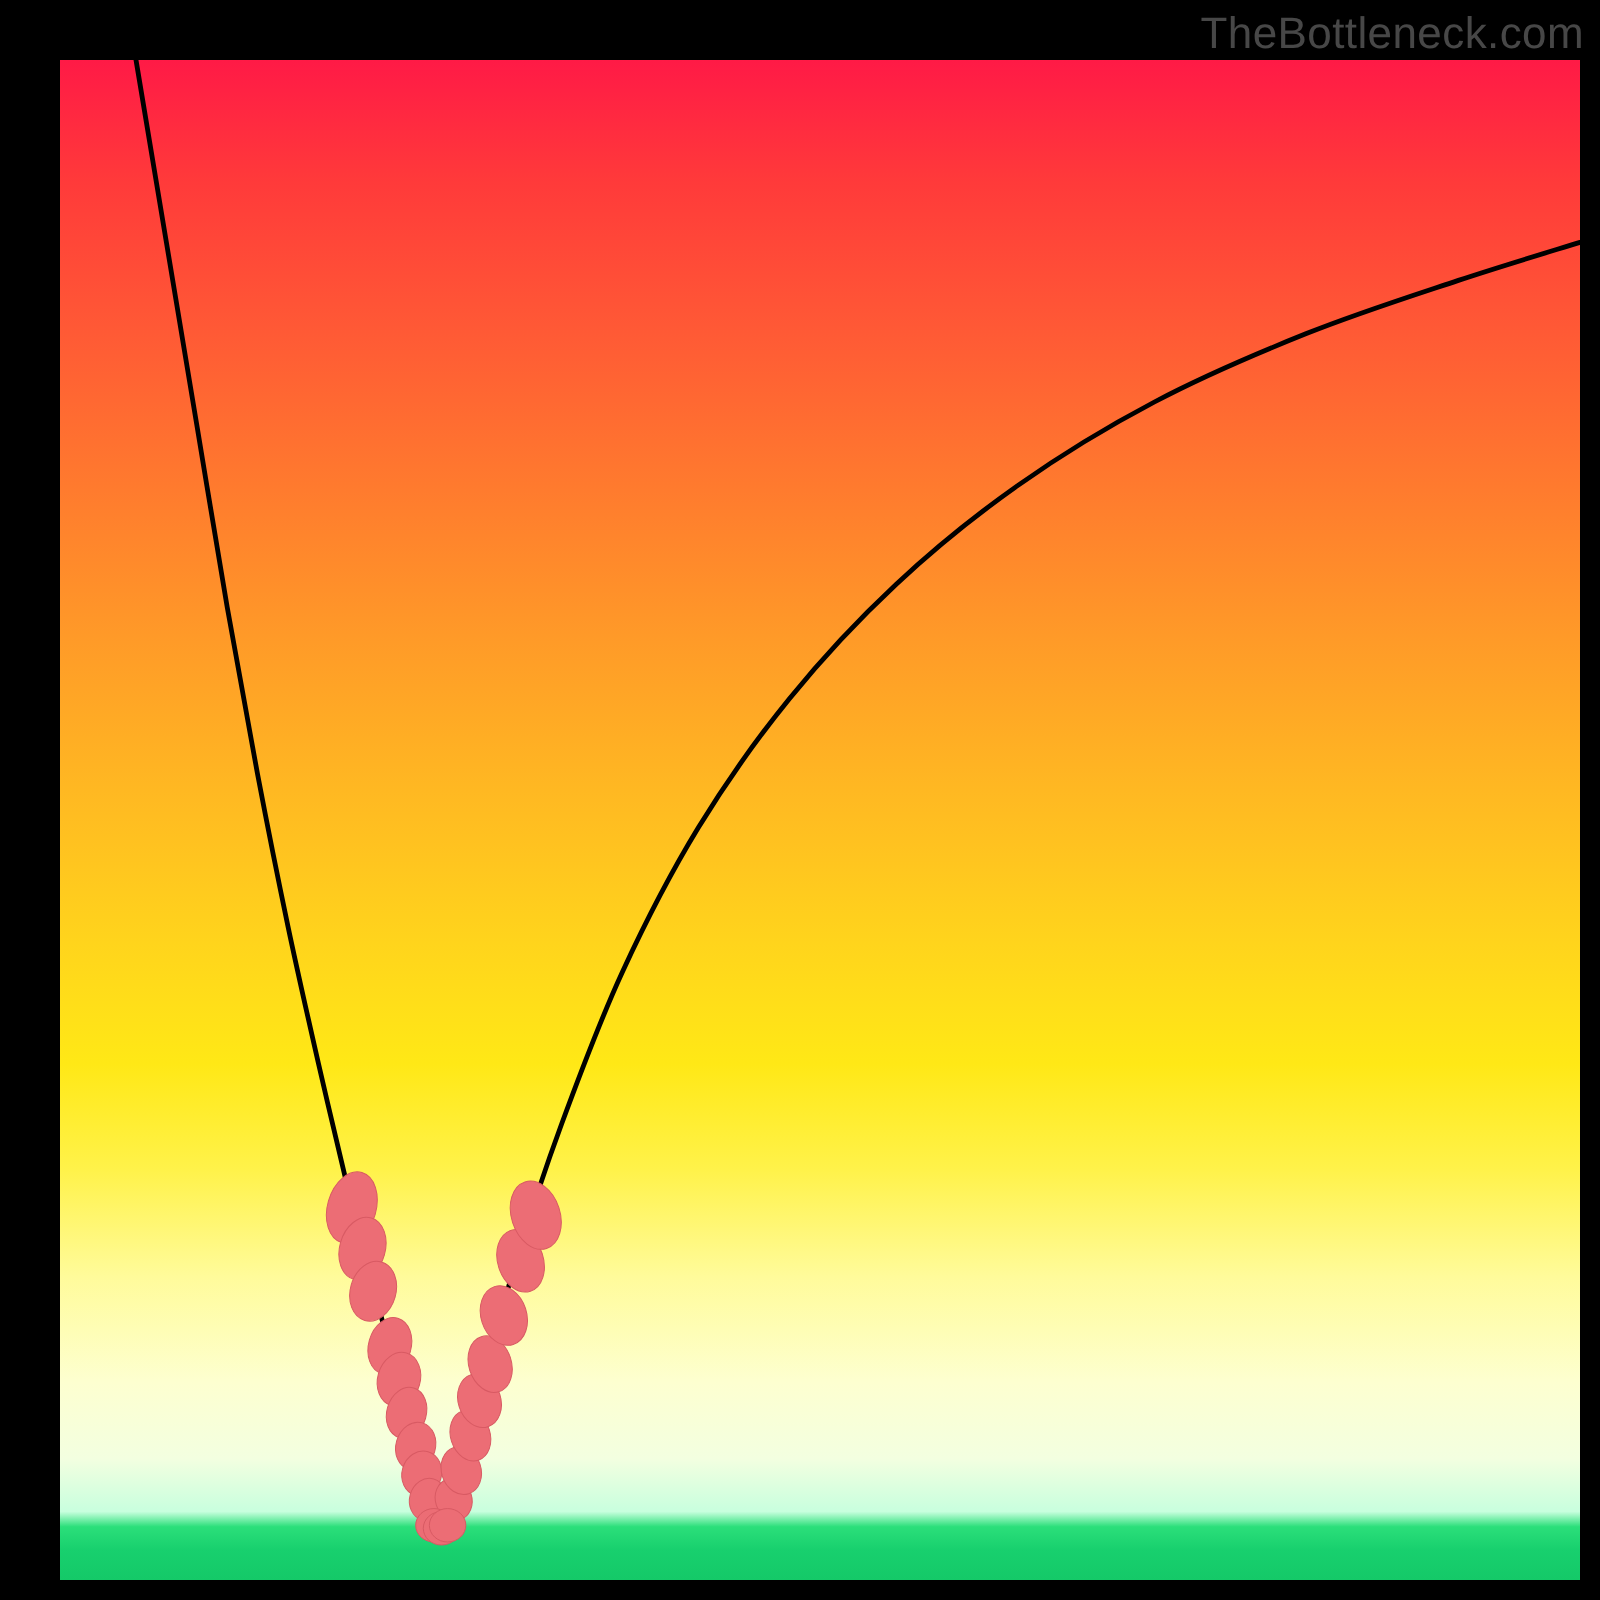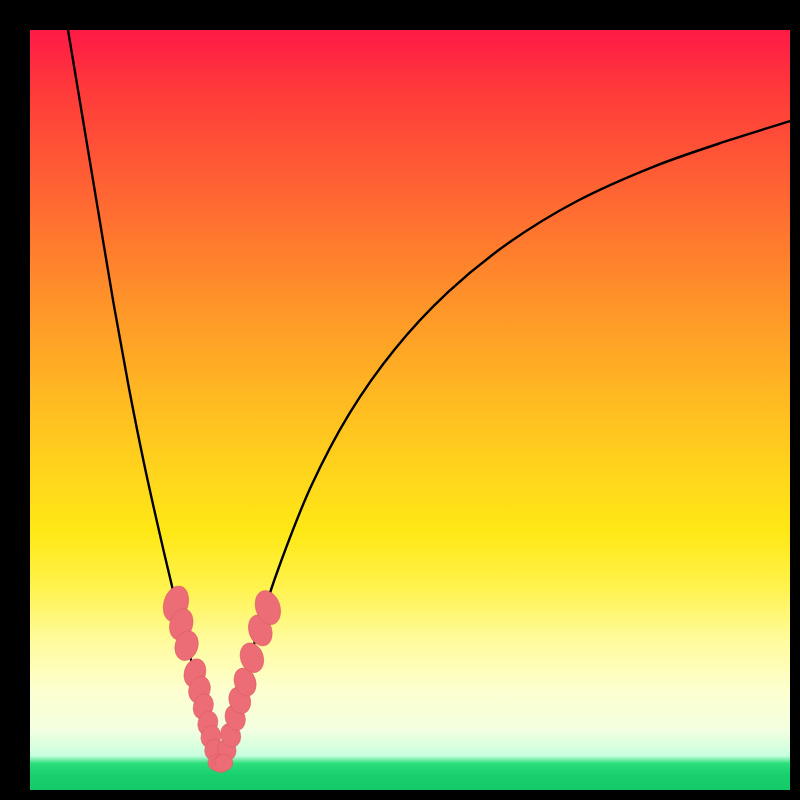--- a/index.html
+++ b/index.html
@@ -59,20 +59,21 @@
     inset: 0;
     width: 100%;
     height: 100%;
     overflow: visible;
   }
 </style>
 </head>
 <body>
 
 <div class="stage">
+  <div class="watermark">TheBottleneck.com</div>
 
   <div class="plot-area">
     <svg class="curve" viewBox="0 0 760 760" preserveAspectRatio="none">
       <path id="left-path" fill="none" stroke-width="2.4" stroke-linecap="round" d="M 38 0 C 40.53333333333333 15.200000000000008, 48.13333333333334 60.800000000000054, 53.2 91.20000000000005 C 58.266666666666666 121.60000000000004, 63.33333333333333 152, 68.39999999999999 182.39999999999998 C 73.46666666666665 212.79999999999995, 78.53333333333333 244.46666666666664, 83.6 273.59999999999997 C 88.66666666666666 302.7333333333333, 93.73333333333333 330.59999999999997, 98.8 357.2 C 103.86666666666666 383.8, 108.93333333333334 409.1333333333333, 114 433.2 C 119.06666666666666 457.26666666666665, 124.13333333333335 479.4333333333333, 129.20000000000002 501.59999999999997 C 134.26666666666668 523.7666666666667, 140.60000000000002 550.3666666666667, 144.4 566.2 C 148.2 582.0333333333334, 149.46666666666667 586.8466666666667, 152 596.6 C 154.53333333333333 606.3533333333334, 157.06666666666666 615.4733333333334, 159.6 624.72 C 162.13333333333333 633.9666666666667, 164.66666666666666 643.2133333333334, 167.2 652.08 C 169.73333333333332 660.9466666666667, 172.26666666666668 669.56, 174.8 677.92 C 177.33333333333334 686.28, 180.12 692.9933333333333, 182.4 702.24 C 184.68 711.4866666666667, 187.46666666666667 728.2066666666667, 188.48 733.4" stroke="#000000"></path>
       <path id="right-path" fill="none" stroke-width="2.4" stroke-linecap="round" d="M 193.04 733.4 C 194.43333333333334 728.3333333333333, 198.10666666666668 715.6666666666666, 201.4 703 C 204.69333333333333 690.3333333333334, 208.36666666666667 674.5, 212.8 657.4 C 217.23333333333335 640.3, 221.66666666666666 621.3, 228 600.4 C 234.33333333333334 579.5, 241.93333333333334 556.0666666666666, 250.8 532 C 259.6666666666667 507.93333333333334, 269.8 480.7, 281.2 456 C 292.59999999999997 431.3, 305.26666666666665 406.6, 319.2 383.8 C 333.1333333333333 361, 348.3333333333333 339.4666666666667, 364.8 319.20000000000005 C 381.2666666666667 298.9333333333334, 399.00000000000006 279.93333333333334, 418.00000000000006 262.2 C 437.00000000000006 244.46666666666667, 457.2666666666667 228.00000000000006, 478.8 212.80000000000007 C 500.3333333333333 197.60000000000008, 523.1333333333333 183.66666666666666, 547.1999999999999 171 C 571.2666666666665 158.33333333333334, 597.8666666666666 146.9333333333334, 623.1999999999999 136.80000000000007 C 648.5333333333333 126.66666666666674, 676.4000000000001 117.80000000000005, 699.2 110.20000000000005 C 722 102.60000000000004, 749.8666666666667 94.36666666666672, 760 91.20000000000005" stroke="#000000"></path>
       <g id="beads">
           <ellipse cx="145.92000000000002" cy="573.8" rx="12.16" ry="18.240000000000002" fill="#ec6d75" stroke="#d85a63" stroke-width="0.5" transform="rotate(16 145.92000000000002 573.8)"></ellipse>
           <ellipse cx="151.23999999999998" cy="594.3199999999999" rx="11.4" ry="15.96" fill="#ec6d75" stroke="#d85a63" stroke-width="0.5" transform="rotate(16 151.23999999999998 594.3199999999999)"></ellipse>
           <ellipse cx="156.56" cy="615.6" rx="11.4" ry="15.200000000000001" fill="#ec6d75" stroke="#d85a63" stroke-width="0.5" transform="rotate(16 156.56 615.6)"></ellipse>
           <ellipse cx="164.92" cy="642.96" rx="10.639999999999999" ry="14.44" fill="#ec6d75" stroke="#d85a63" stroke-width="0.5" transform="rotate(16 164.92 642.96)"></ellipse>

